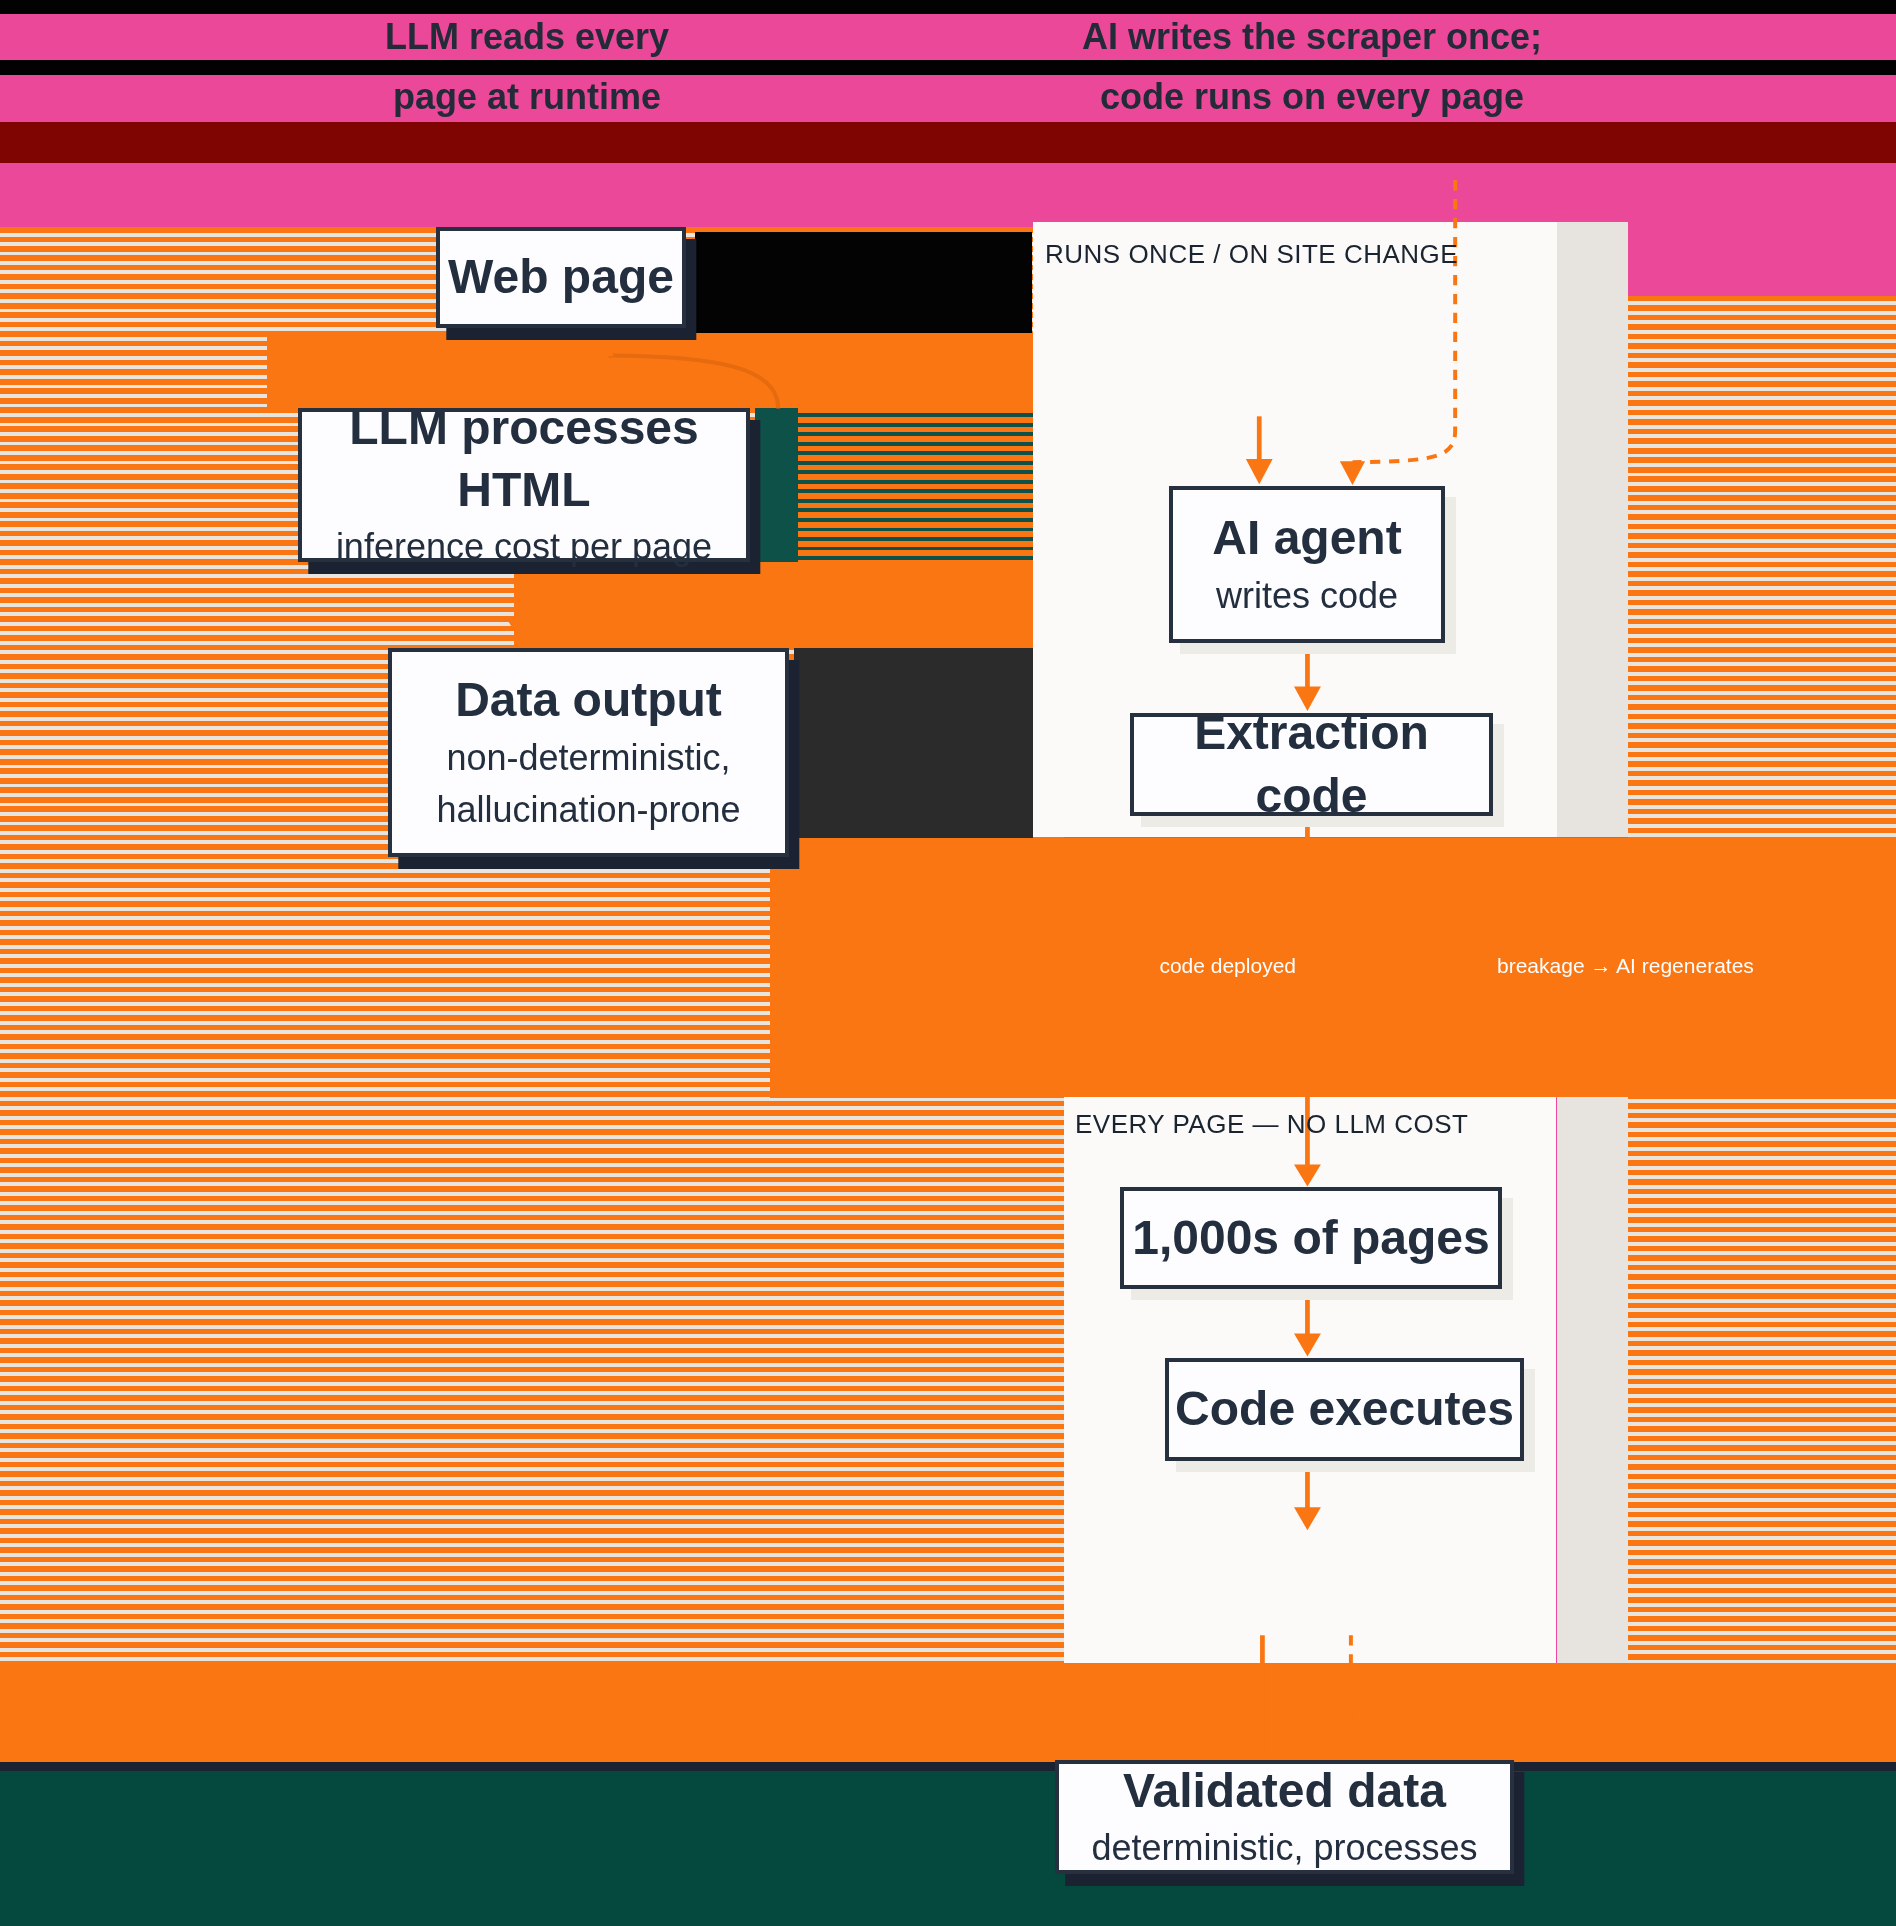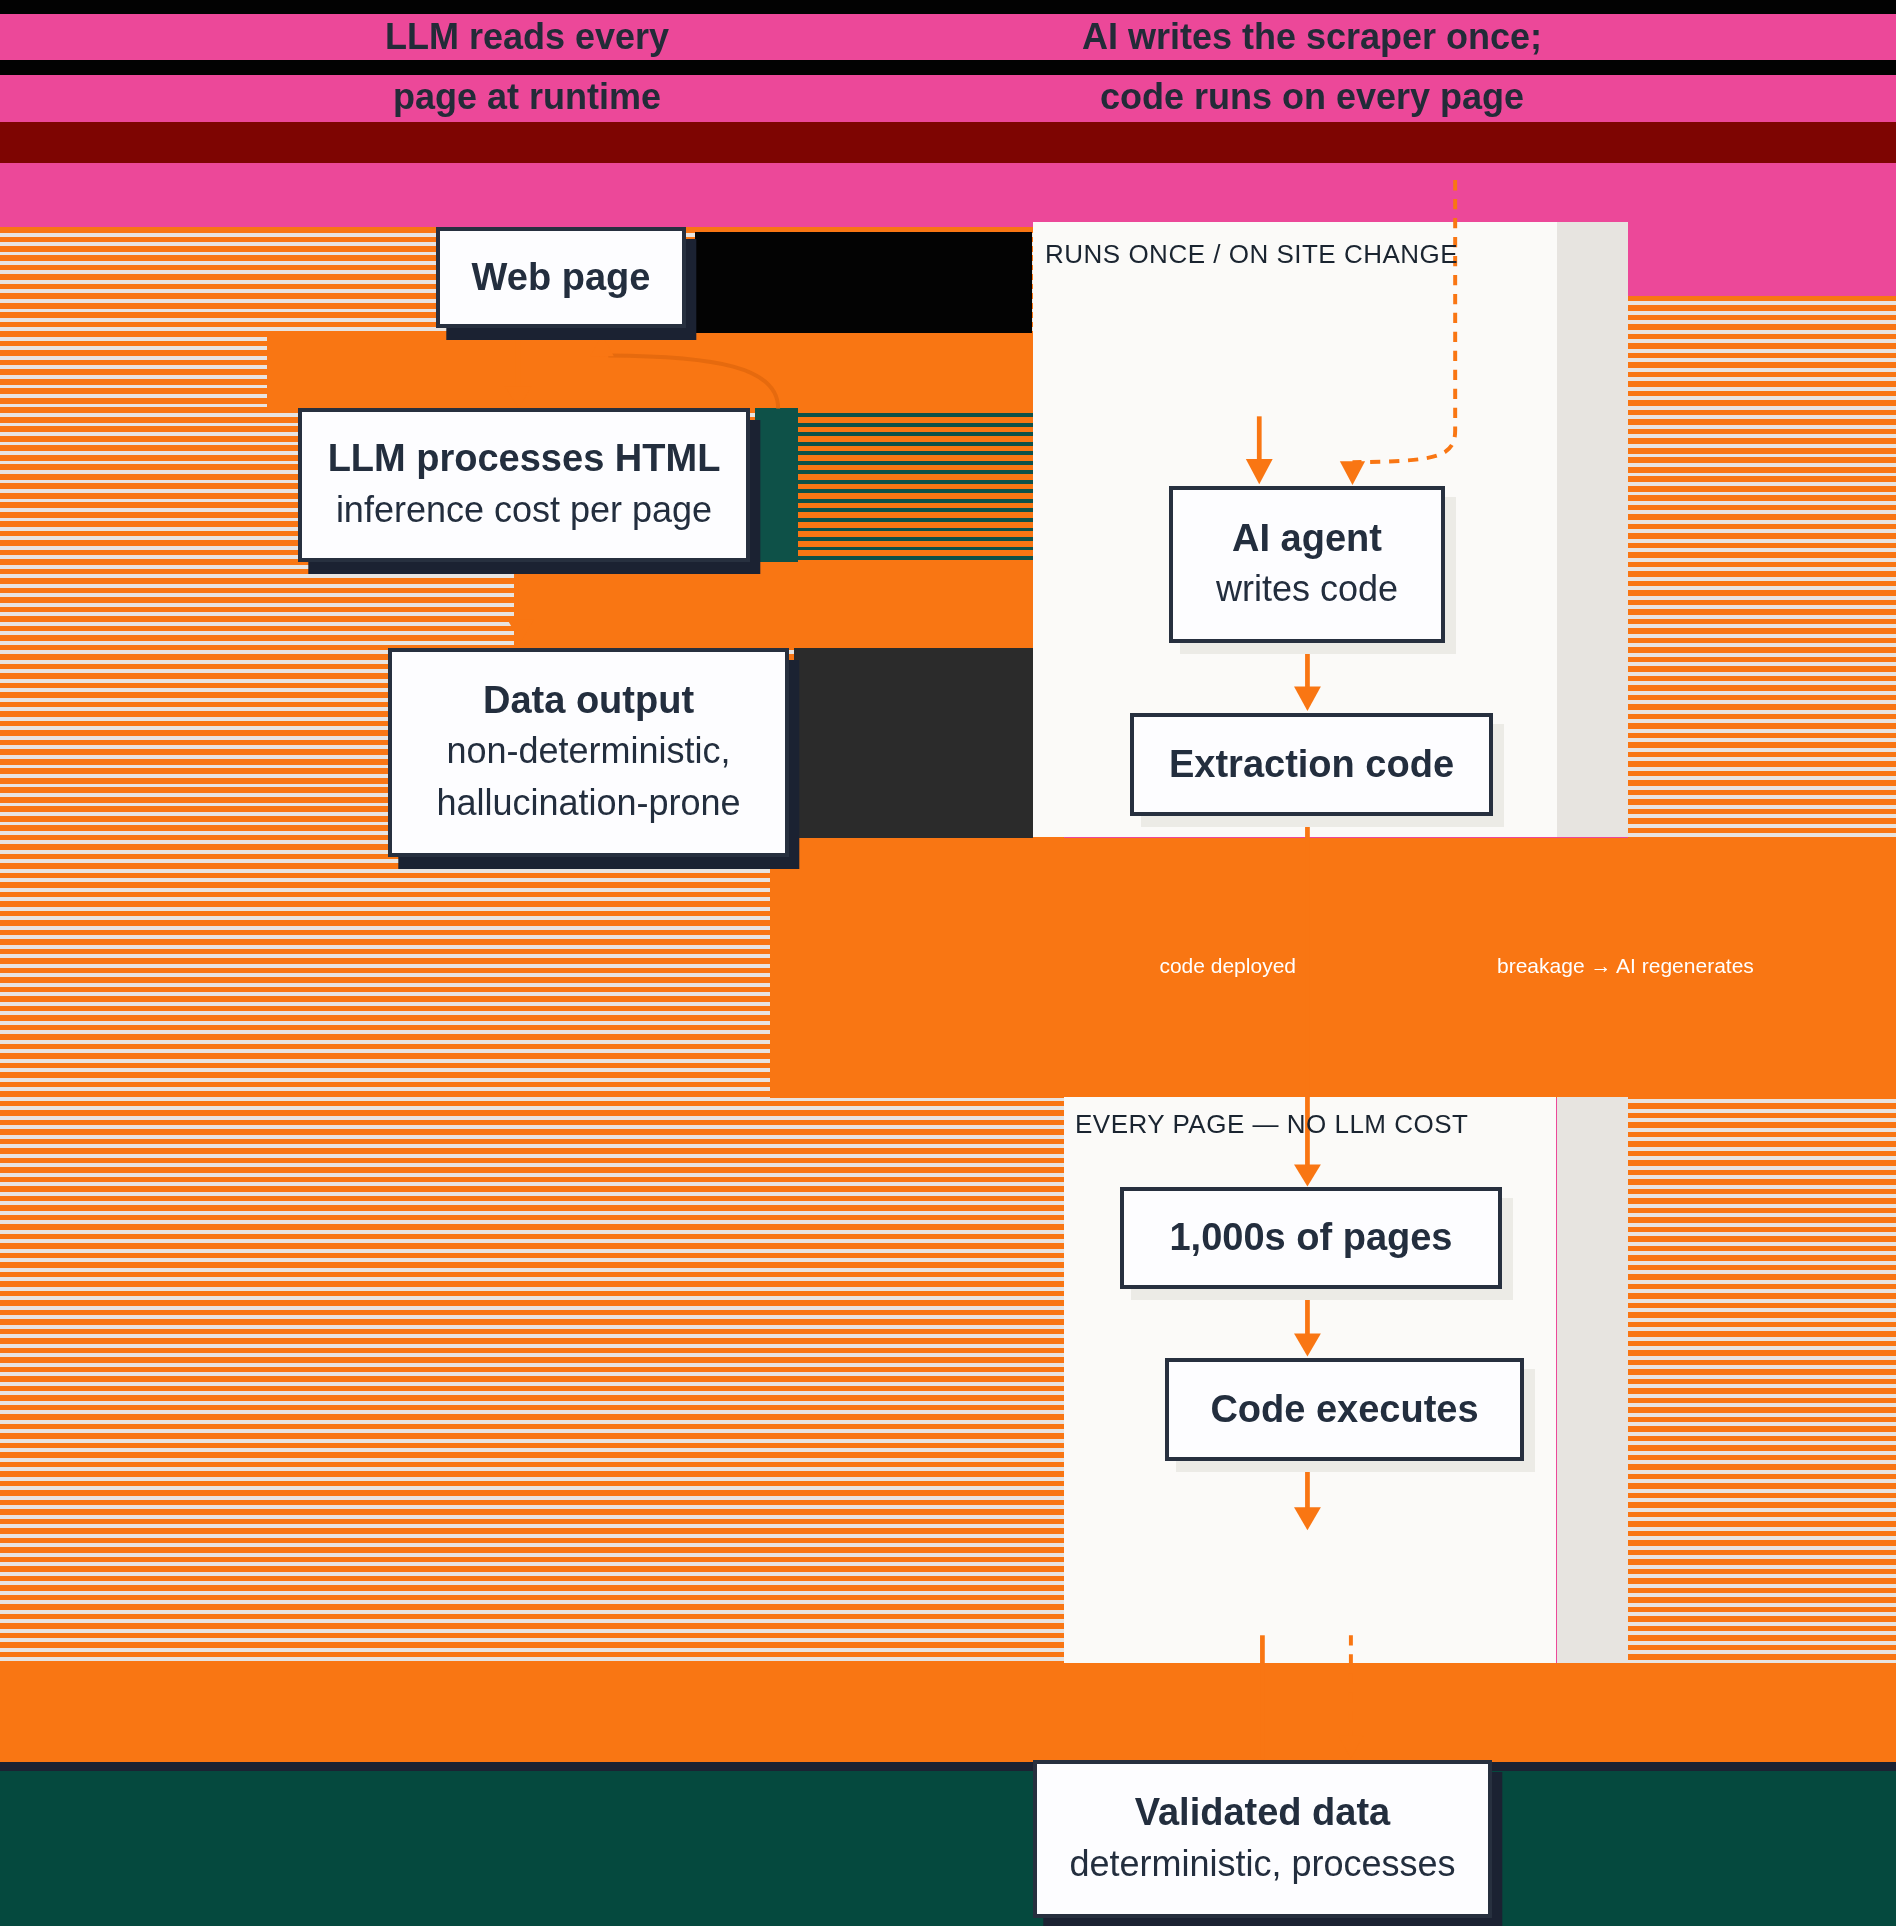--- a/index.html
+++ b/index.html
@@ -58,34 +58,34 @@
   .header .l1{position:absolute;left:0;right:0;top:0;}
   .header .l2{position:absolute;left:0;right:0;top:60px;}
   .header-left {left:282px;top:19px;}
   .header-right{left:1067px;top:19px;}
   
   .node{
     position:absolute;z-index:6;background:#FDFDFF;border:4px solid #27303F;
     box-sizing:border-box;display:flex;flex-direction:column;justify-content:center;
     align-items:center;text-align:center;color:#232E3E;
   }
-  .node .t{font-size:38px;font-weight:700;line-height:1.3;}
+  .node .t{font-size:48px;font-weight:700;line-height:1.3;}
   .node .s{font-size:36px;font-weight:400;line-height:1.45;}
   .shadow-dark {box-shadow:10.3px 12px 0 #1B2232;}
   .shadow-light{box-shadow:11px 11px 0 #ECEBE6;}
   .n-webpage   {left:436px; top:227px; width:250px;height:101px;}
   .n-llm       {left:298px; top:408px; width:452px;height:154px;}
   .n-output    {left:388px; top:648px; width:401px;height:209px;}
   .n-target    {left:1098px;top:313px; width:319px;height:104px;}
   .n-agent     {left:1169px;top:486px; width:276px;height:157px;}
   .n-extract   {left:1130px;top:713px; width:363px;height:103px;}
   .n-pages     {left:1120px;top:1187px;width:382px;height:102px;}
   .n-execute   {left:1129px;top:1358px;width:359px;height:103px;margin-left:36px;}
   .n-validation{left:1172px;top:1532px;width:274px;height:104px;}
-  .n-validated {left:1033px;top:1760px;width:459px;height:158px;}
+  .n-validated {left:1055px;top:1760px;width:459px;height:114px;}
   
   .annotation{
     position:absolute;z-index:7;color:#FFFFFF;font-size:21px;font-weight:400;white-space:nowrap;
   }
   .ann-left {left:1035px;top:954px;width:261px;text-align:right;}
   .ann-right{left:1497px;top:954px;}
   
   #arrows{position:absolute;left:0;top:0;z-index:5;pointer-events:none;}
 </style>
 </head>

